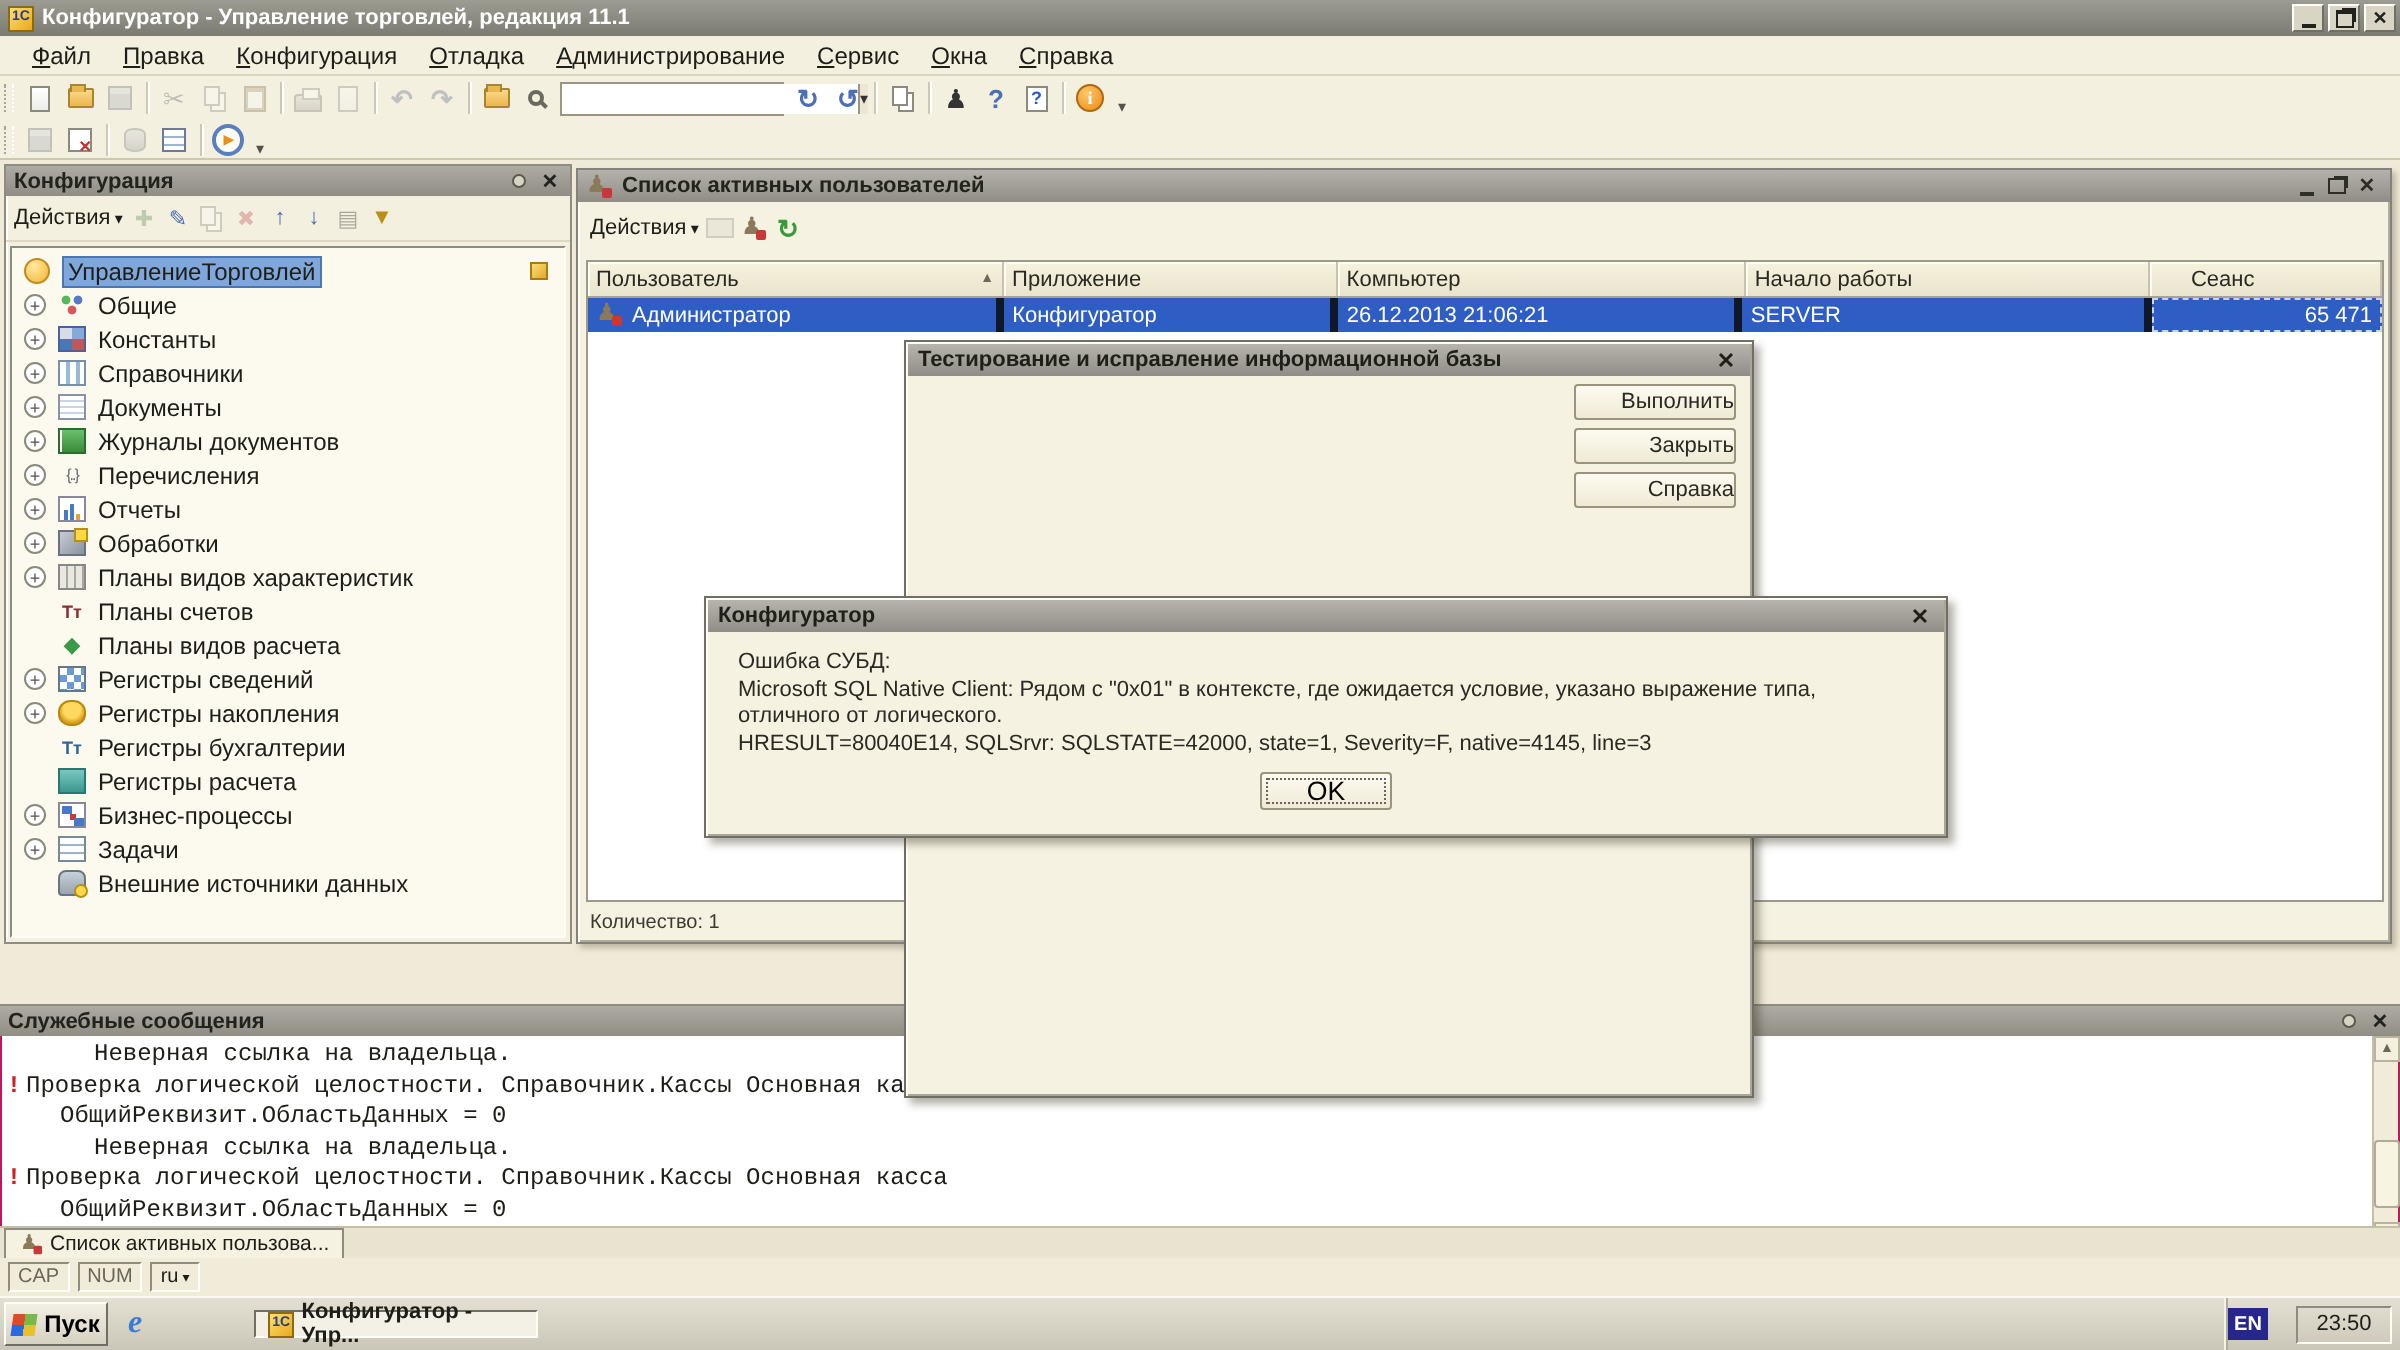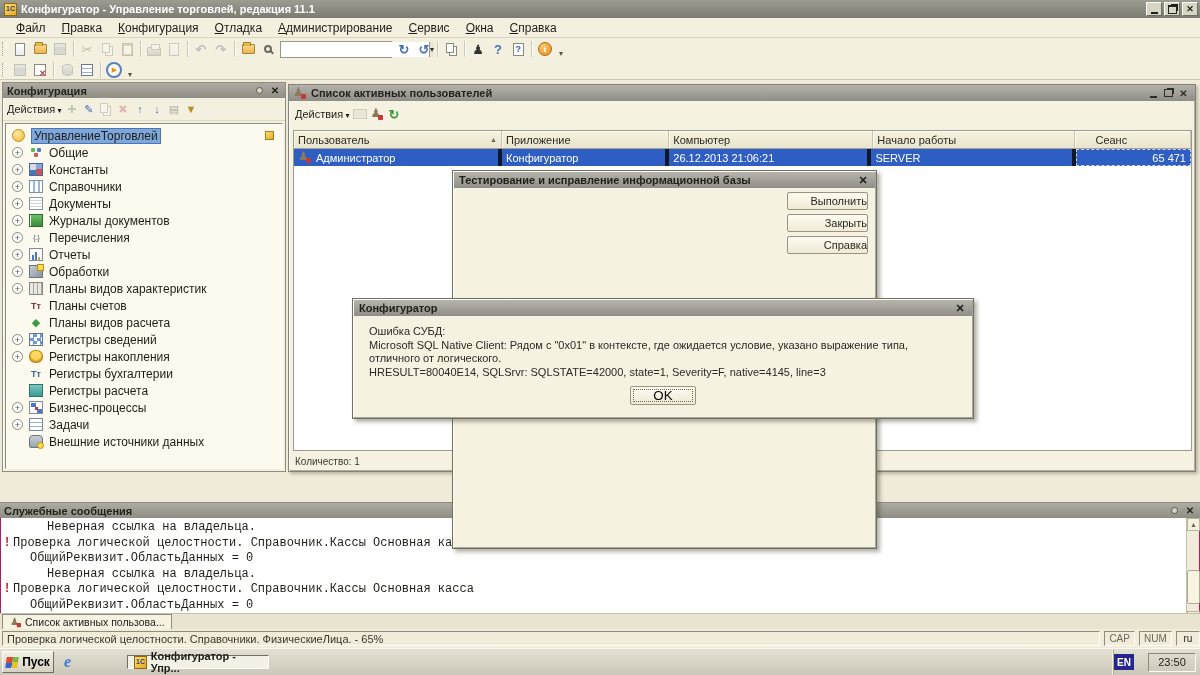--- a/index.html
+++ b/index.html
@@ -570,21 +570,20 @@
 </div>
 
 <div id="mdi-tabbar">
   <div class="mdi-tab">
     <span class="persons"></span>
     <span>Список активных пользова...</span>
   </div>
 </div>
 
 <div id="statusbar">
-  <span class="sb-main sunken">Проверка логической целостности. Справочники. ФизическиеЛица. - 65%</span>
   <span class="sb-box sunken">CAP</span>
   <span class="sb-box sunken">NUM</span>
   <span class="sb-box sunken sb-lang">ru</span>
 </div>
 
 <div id="taskbar">
   <button id="start-btn" class="raised" style="border:1px solid;border-color:#fdfcf5 #6f6f65 #6f6f65 #fdfcf5;">
     <span class="winflag"></span>
     <span>Пуск</span>
   </button>

